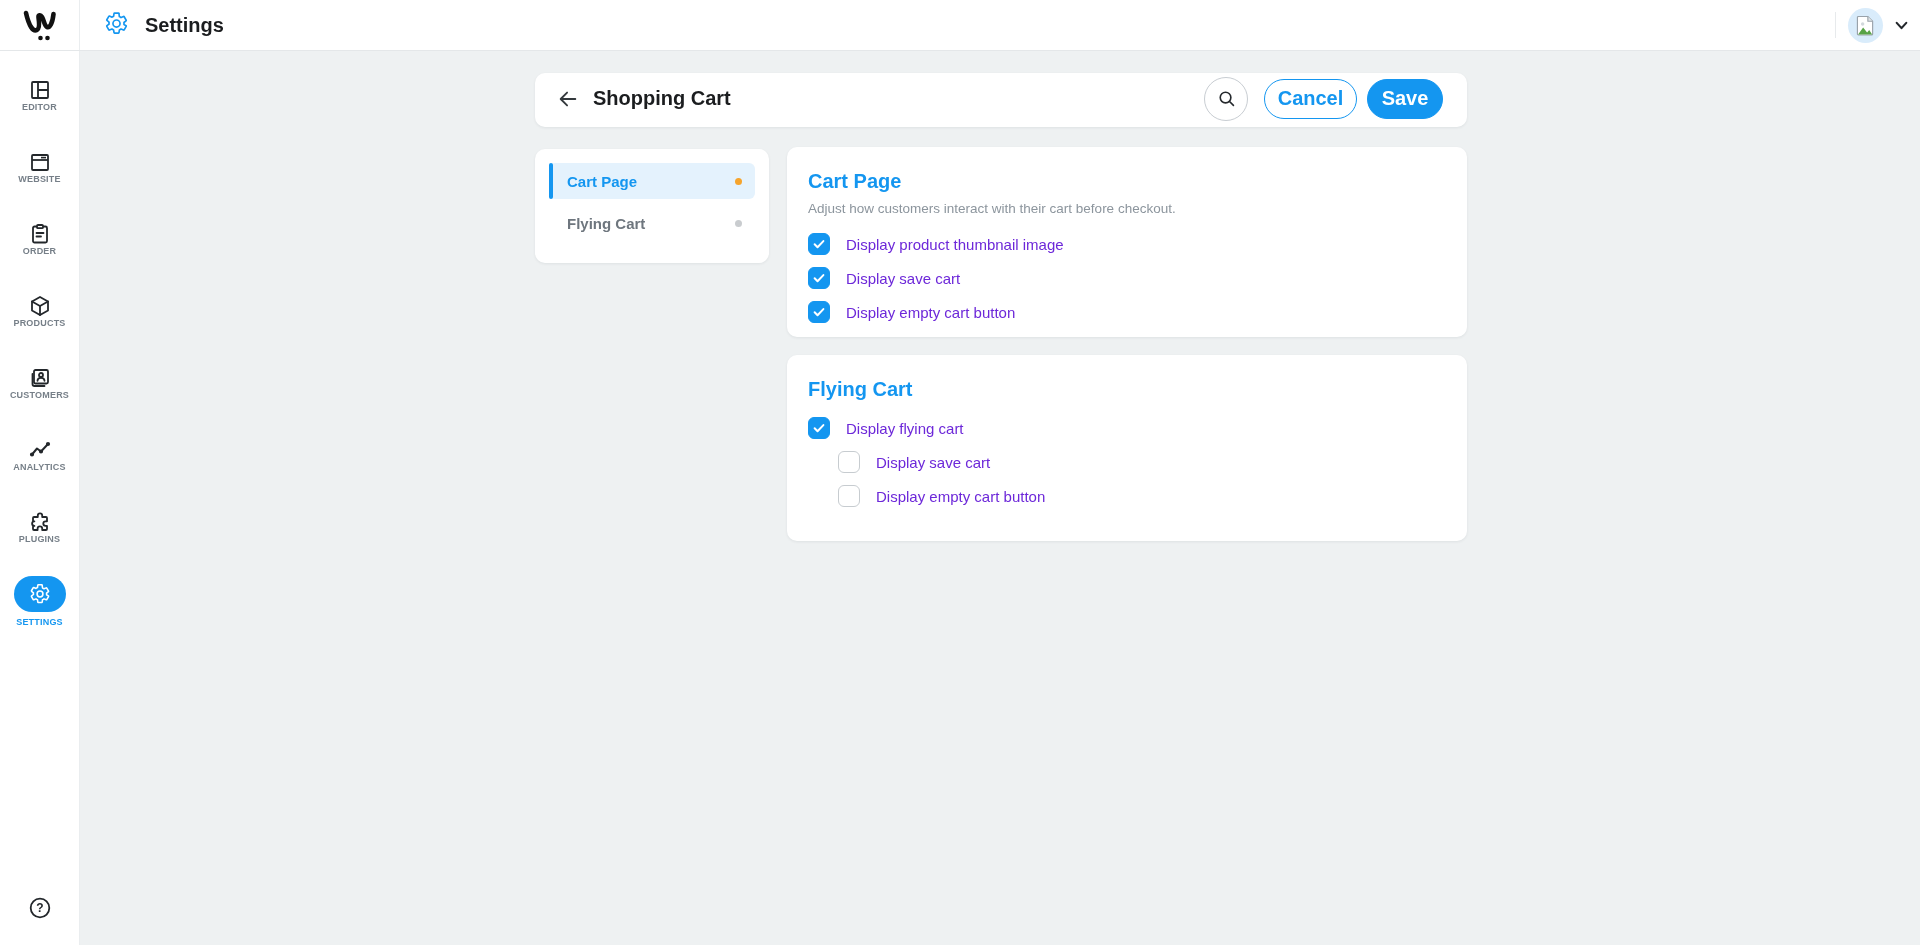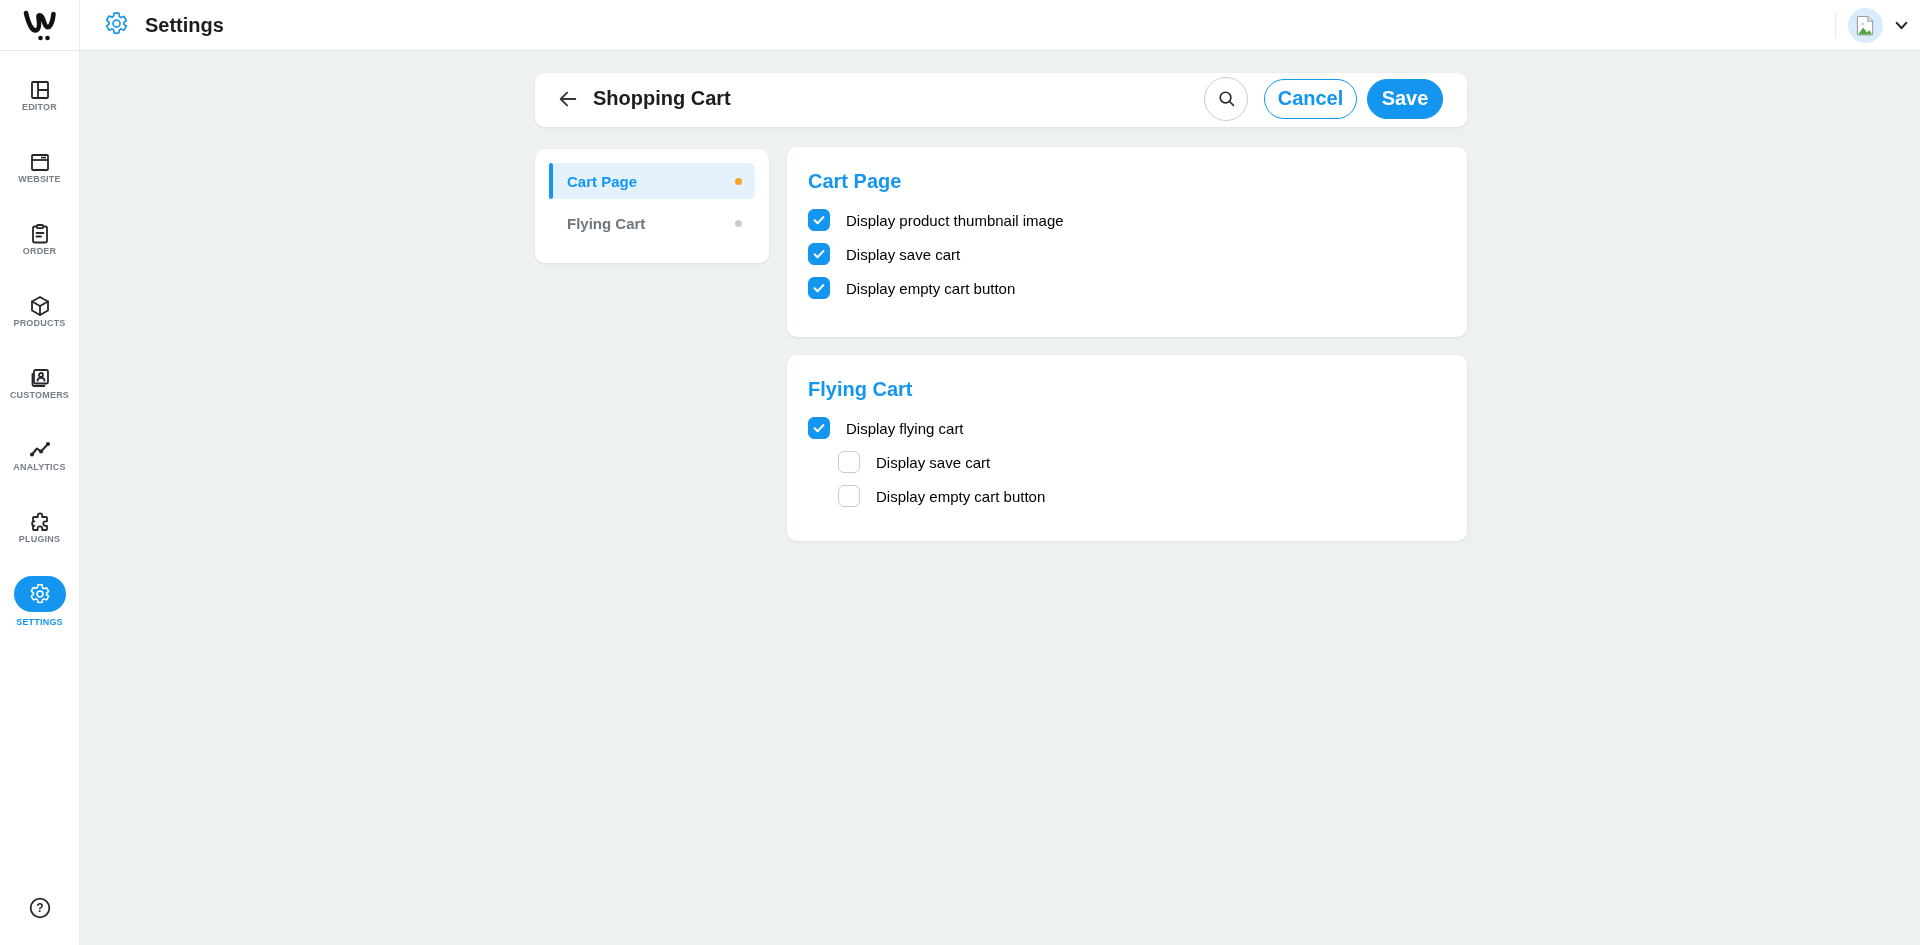--- a/index.html
+++ b/index.html
@@ -112,21 +112,21 @@
   .opt-row{ display:flex; align-items:center; margin-bottom:12px; height:22px; }
   .opt-row.indent{ margin-left:30px; }
   .checkbox{
     width:22px; height:22px; border-radius:6px; border:1.5px solid #C7CCD0;
     background:#fff; display:flex; align-items:center; justify-content:center;
     cursor:pointer; flex:0 0 22px;
   }
   .checkbox svg{ visibility:hidden; }
   .checkbox.on{ background:#1496F0; border-color:#1496F0; }
   .checkbox.on svg{ visibility:visible; }
-  .opt-label{ margin-left:16px; font-size:15px; color:#000000; }
+  .opt-label{ margin-left:16px; font-size:15px; color:#6d28d9; }
 </style>
 </head>
 <body>
 
 <div class="topbar">
   <div class="logo-cell">
     <svg width="40" height="38" viewBox="0 0 40 38">
       <path d="M6 7 C9 20 13 26 17 24 C20 22.5 19 15 18.5 11.5 C18.2 9 20.5 8.5 22 11 C24 14.5 24.5 20 27 21 C30 22 32.5 17 33.5 8" fill="none" stroke="#111" stroke-width="4.6" stroke-linecap="round"></path>
       <circle cx="20.5" cy="32" r="2.3" fill="#111"></circle>
       <circle cx="27.5" cy="32" r="2.3" fill="#111"></circle>
@@ -279,20 +279,21 @@
     <span class="subnav-dot orange"></span>
   </div>
   <div class="subnav-item">
     <span>Flying Cart</span>
     <span class="subnav-dot gray"></span>
   </div>
 </div>
 
 <div class="section-card section-cart">
   <div class="section-title">Cart Page</div>
+  <div class="section-desc">Adjust how customers interact with their cart before checkout.</div>
   <div class="opt-list">
     <div class="opt-row">
       <span class="checkbox on">
         <svg width="14" height="14" viewBox="0 0 24 24">
             <path d="M4.5 12.5 L9.5 17.5 L19.5 7" fill="none" stroke="#fff" stroke-width="3.4" stroke-linecap="round" stroke-linejoin="round"></path>
           </svg>
       </span>
       <span class="opt-label">Display product thumbnail image</span>
     </div>
     <div class="opt-row">

